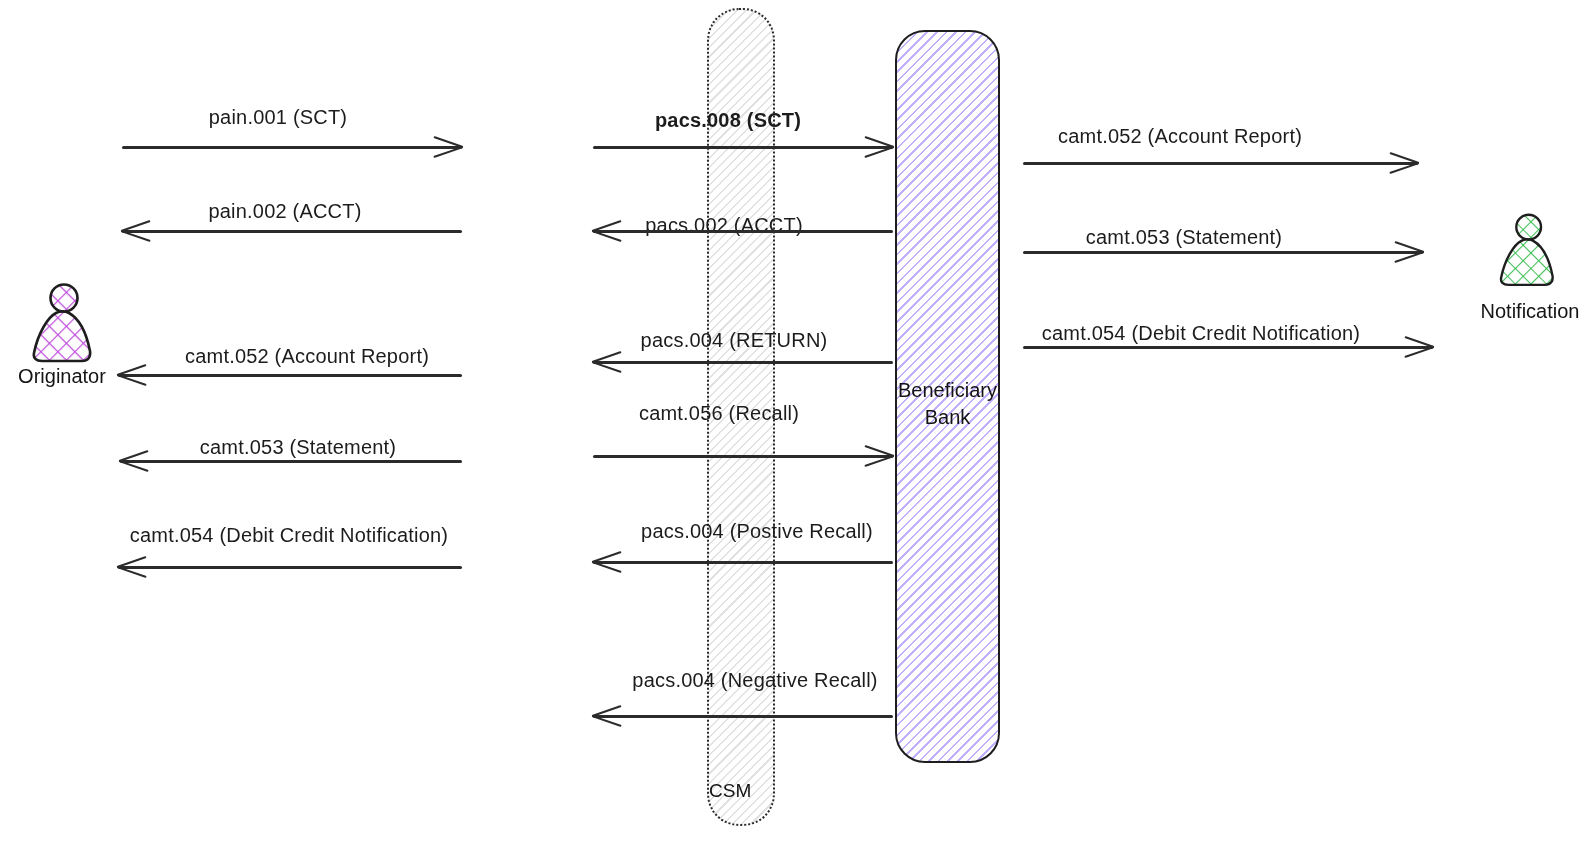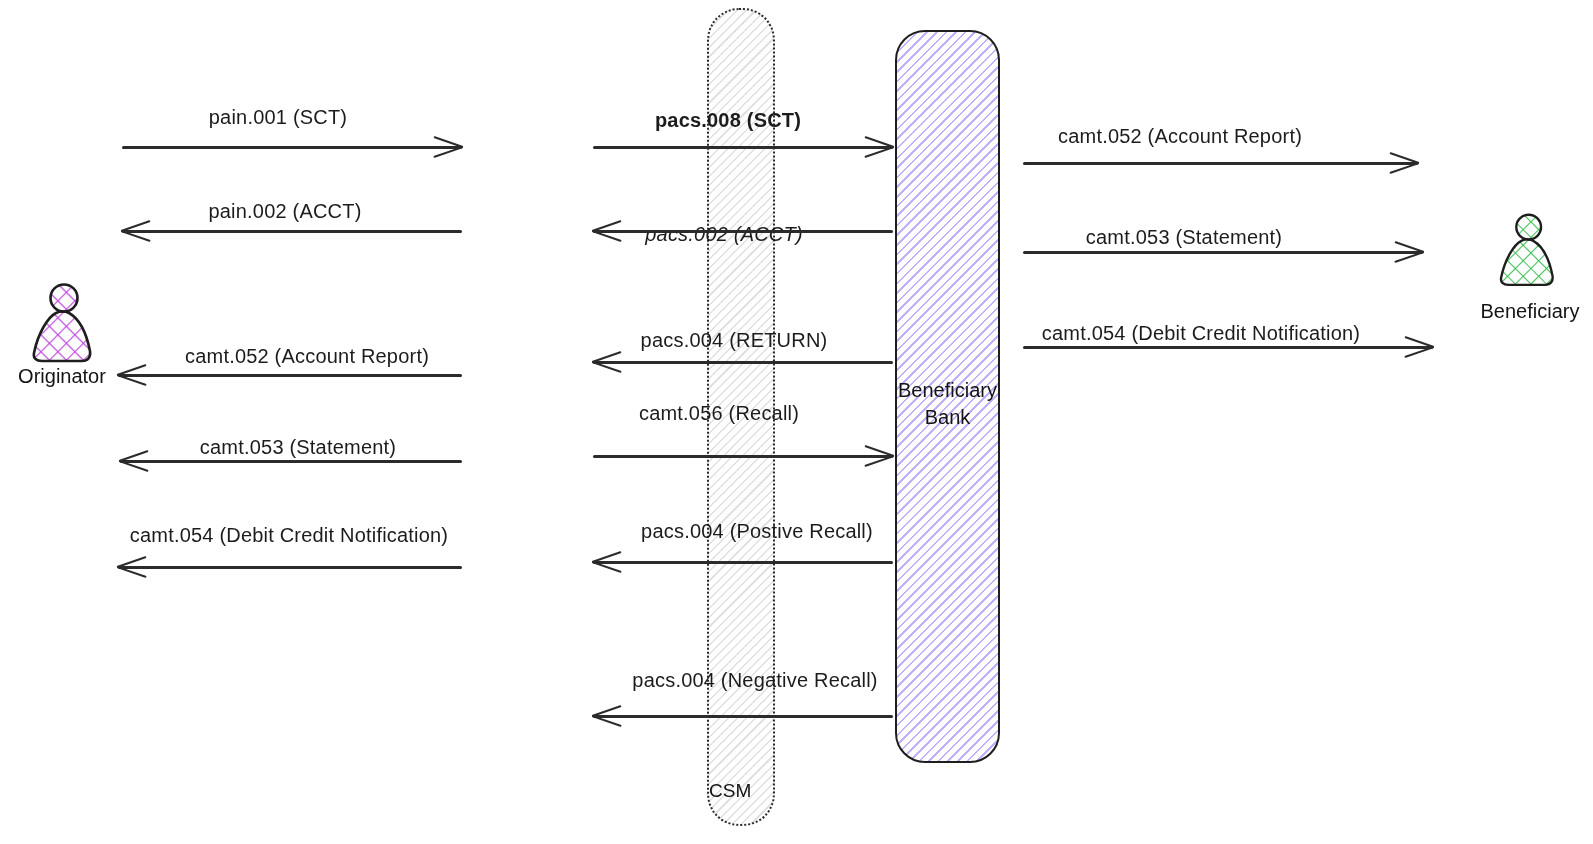--- a/index.html
+++ b/index.html
@@ -54,21 +54,21 @@
 
   <svg class="actor-icon" style="left:1492px;top:211px;width:66px;height:78px;" viewBox="0 0 72 80">
     <defs>
       <pattern id="xh-green" width="12" height="12" patternUnits="userSpaceOnUse" patternTransform="rotate(45)">
         <path d="M0 0 H12 M0 0 V12" stroke="#40c057" stroke-width="2.4" fill="none"></path>
       </pattern>
     </defs>
     <path d="M 32 30 C 24 34 14 50 10 70 C 9 75 12 78 18 78 L 58 78 C 64 78 67 74 66 68 C 62 48 54 35 45 30 C 41 28 36 28 32 30 Z" fill="url(#xh-green)" stroke="#1e1e1e" stroke-width="2.6" stroke-linejoin="round"></path>
     <circle cx="40" cy="15" r="13.5" fill="url(#xh-green)" stroke="#1e1e1e" stroke-width="2.6"></circle>
   </svg>
-  <div class="actor-label" style="left:1530px;top:300px;">Beneficiary</div>
+  <div class="actor-label" style="left:1530px;top:300px;">Notification</div>
 
 
   <div class="csm" style="left:707px;top:8px;width:68px;height:818px;">
     <div class="csm-label" style="top:770px;">CSM</div>
   </div>
 
   <div class="bank purple" style="left:895px;top:30px;width:105px;height:733px;">
     <div class="bank-label" style="top:345px;">Beneficiary Bank</div>
   </div>
 
@@ -83,21 +83,21 @@
 
   <div class="msg-label" style="left:298px;top:436px;">camt.053 (Statement)</div>
   <div class="arrow left" style="left:120px;top:460px;width:342px;"></div>
 
   <div class="msg-label" style="left:289px;top:524px;">camt.054 (Debit Credit Notification)</div>
   <div class="arrow left" style="left:118px;top:566px;width:344px;"></div>
 
   <div class="msg-label" style="left:728px;top:109px;font-weight:bold;">pacs.008 (SCT)</div>
   <div class="arrow right" style="left:593px;top:146px;width:300px;"></div>
 
-  <div class="msg-label" style="left:724px;top:223px;font-style:italic;">pacs.002 (ACCT)</div>
+  <div class="msg-label" style="left:724px;top:214px;">pacs.002 (ACCT)</div>
   <div class="arrow left" style="left:593px;top:230px;width:300px;"></div>
 
   <div class="msg-label" style="left:734px;top:329px;">pacs.004 (RETURN)</div>
   <div class="arrow left" style="left:593px;top:361px;width:300px;"></div>
 
   <div class="msg-label" style="left:719px;top:402px;">camt.056 (Recall)</div>
   <div class="arrow right" style="left:593px;top:455px;width:300px;"></div>
 
   <div class="msg-label" style="left:757px;top:520px;">pacs.004 (Postive Recall)</div>
   <div class="arrow left" style="left:593px;top:561px;width:300px;"></div>

